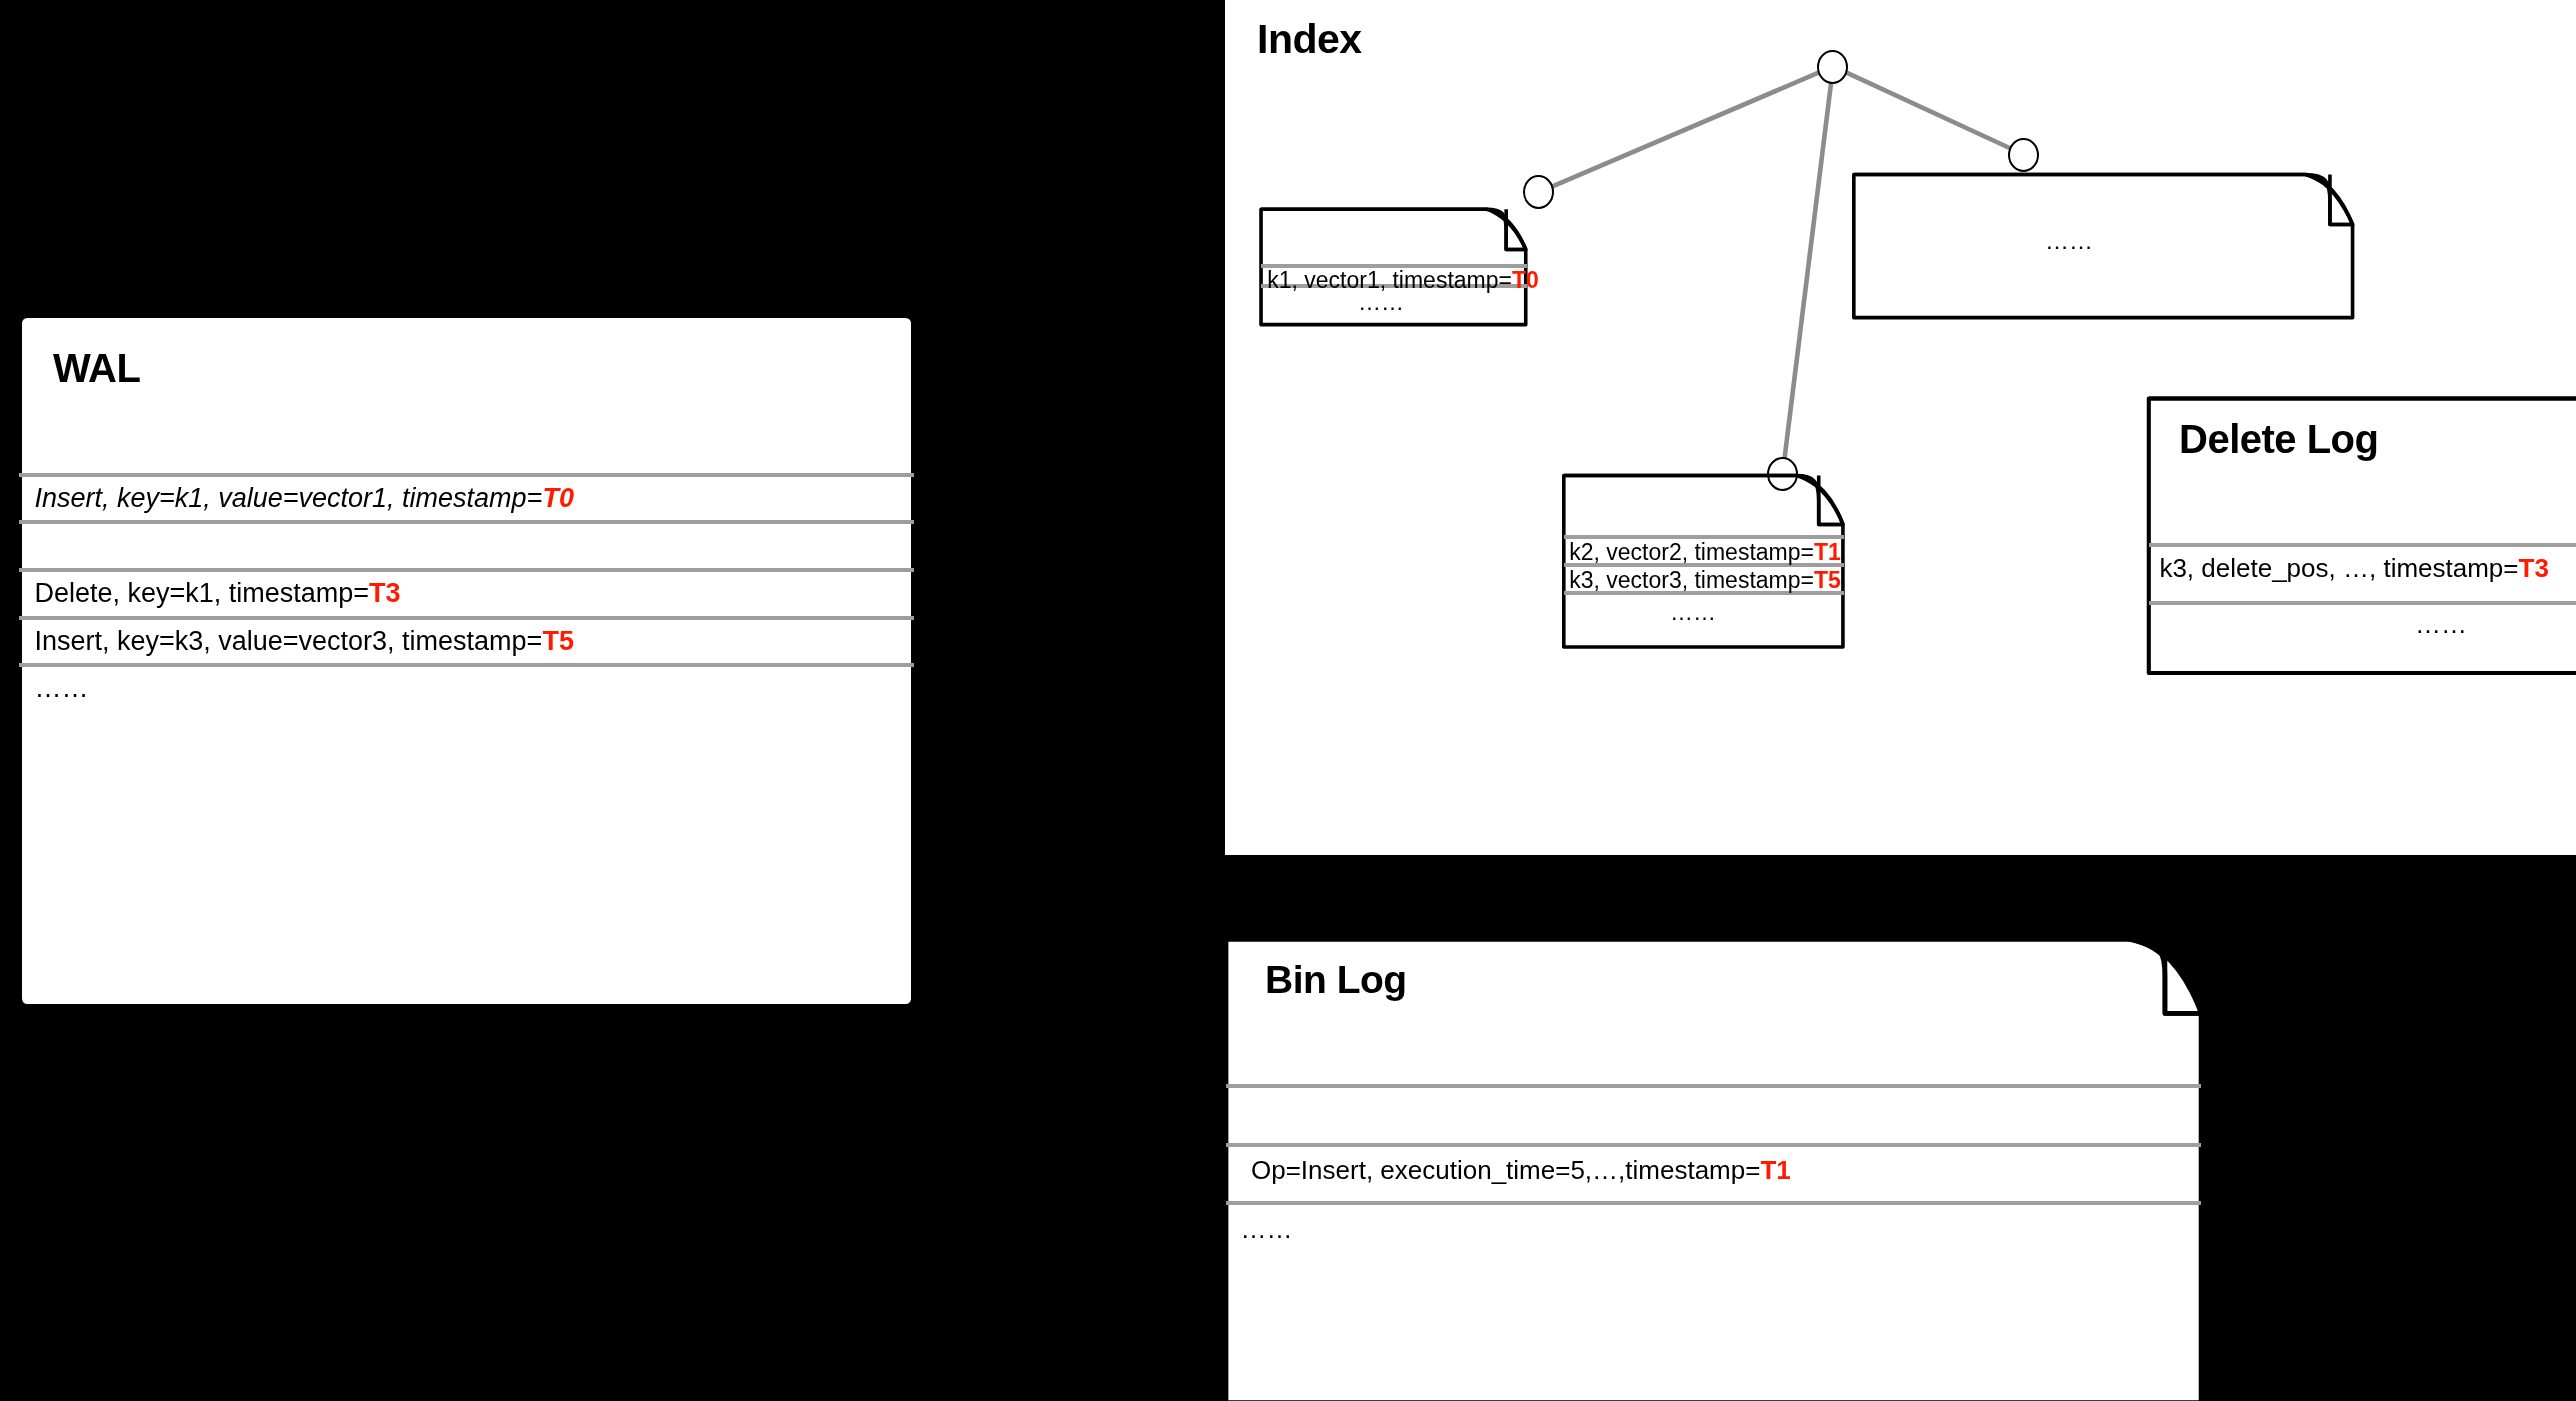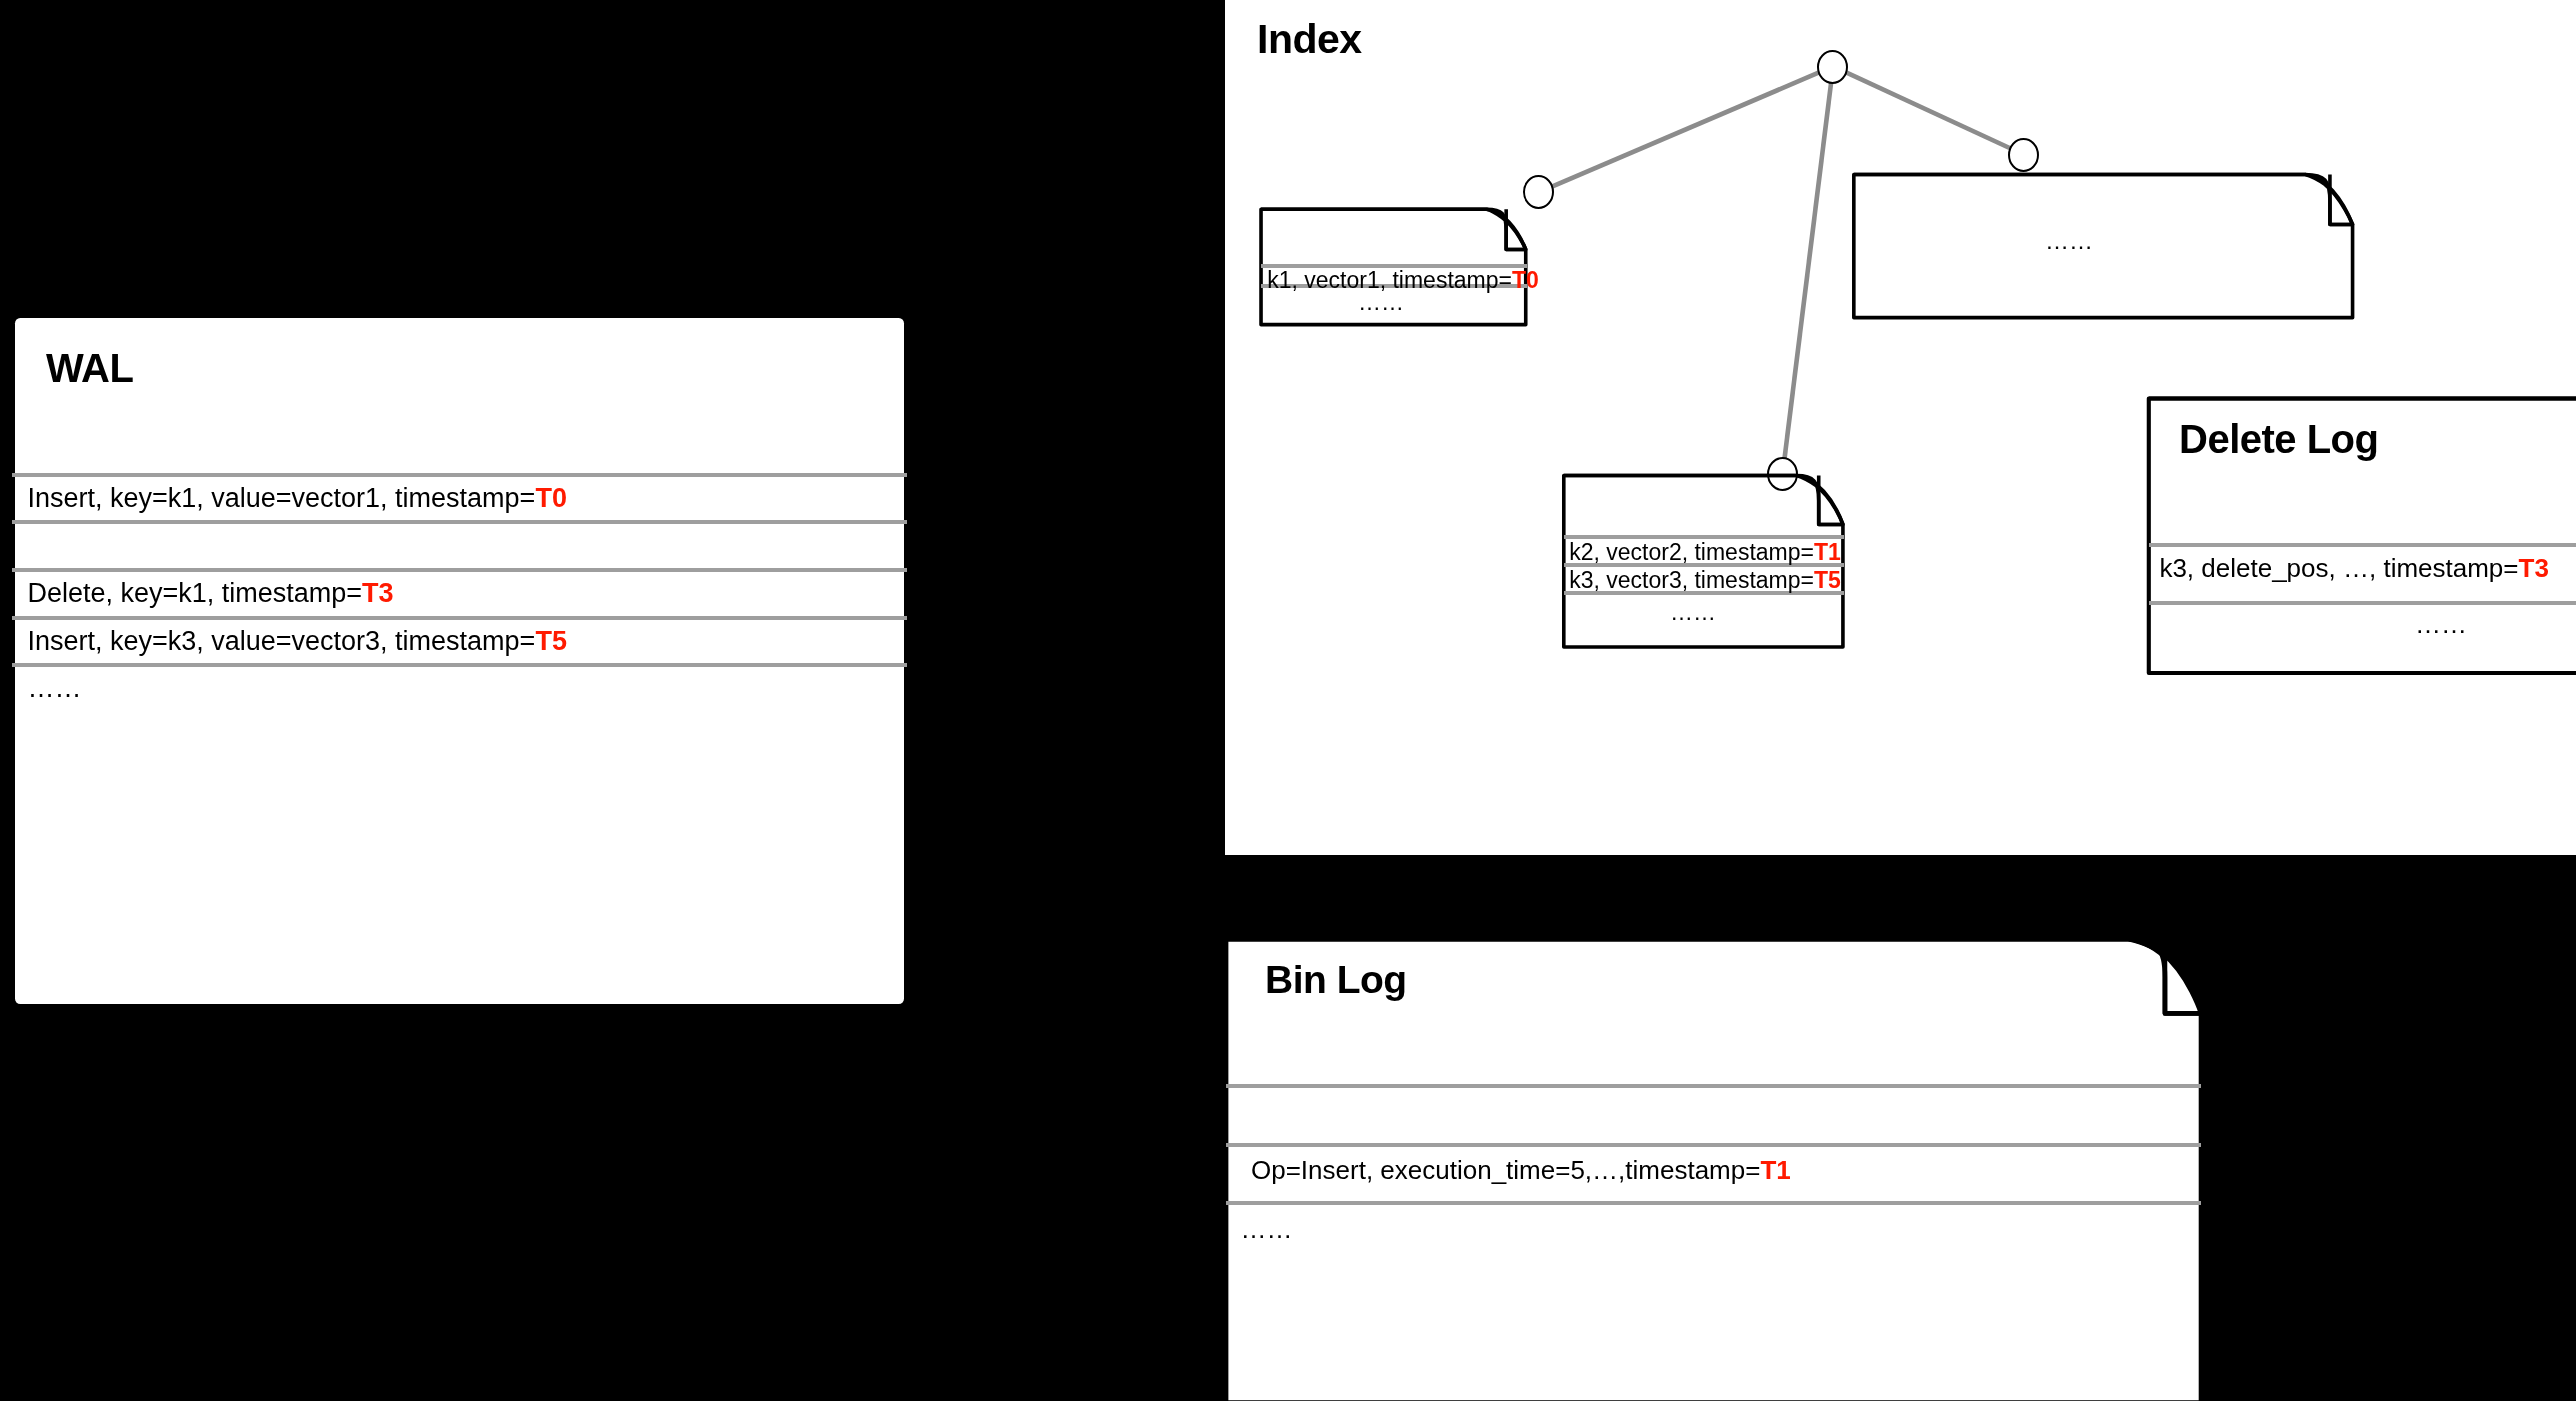--- a/index.html
+++ b/index.html
@@ -1,19 +1,19 @@
 <!DOCTYPE html>
 <html style="font-size:8.2px"><head>
 <meta charset="utf-8">
 <style>
   html,body{margin:0;padding:0;background:#000;}
   body{width:2817px;height:1402px;position:relative;overflow:hidden;
        font-family:"Liberation Sans","DejaVu Sans",sans-serif;}
   .panel{position:absolute;background:#fff;box-sizing:border-box;}
-  .wal-panel{left:15px;top:318px;width:889px;height:686px;border-radius:5.2px;padding-left:32px;}
+  .wal-panel{left:22px;top:318px;width:889px;height:686px;border-radius:5.2px;padding-left:32px;}
   .index-panel{left:1225px;top:0px;width:1587px;height:855px;}
 
   .title{position:absolute;font-weight:bold;color:#000;letter-spacing:-0.5px;
          font-family:"Liberation Sans","DejaVu Sans",sans-serif;}
   .wal-title{left:31px;top:28px;font-size:40px;}
   .index-title{left:32px;top:15.5px;font-size:41px;}
   .binlog-title{left:29px;top:20.6px;font-size:39px;margin-left:12px;}
   .dlog-title{left:32px;top:19.6px;font-size:40px;}
 
   .divider{position:absolute;height:3.6px;background:#9e9e9e;}
@@ -36,21 +36,21 @@
 
 <div class="panel wal-panel">
   <div class="title wal-title">WAL</div>
 
   <div class="divider" style="left:-3.1px;top:155px;width:895px;"></div>
   <div class="divider" style="left:-3.1px;top:202px;width:895px;"></div>
   <div class="divider" style="left:-3.1px;top:250px;width:895px;"></div>
   <div class="divider" style="left:-3.1px;top:298px;width:895px;"></div>
   <div class="divider" style="left:-3.1px;top:345px;width:895px;"></div>
 
-  <div class="row-text" style="left:12.4px;top:165px;"><span>Insert, key=k1, value=vector1, timestamp=</span><span class="ts">T0</span></div>
+  <div class="row-text" style="left:12.4px;top:165px;font-style:italic;"><span>Insert, key=k1, value=vector1, timestamp=</span><span class="ts">T0</span></div>
   <div class="row-text" style="left:12.4px;top:260px;"><span>Delete, key=k1, timestamp=</span><span class="ts">T3</span></div>
   <div class="row-text" style="left:12.4px;top:308px;"><span>Insert, key=k3, value=vector3, timestamp=</span><span class="ts">T5</span></div>
   <div class="row-text" style="left:12.4px;top:355px;"><span>……</span></div>
 </div>
 
 <div class="panel index-panel">
   <div class="title index-title">Index</div>
 
   <svg width="1587" height="515" style="position:absolute;left:0;top:0;" viewBox="0 0 3080 1000">
     <line x1="1180" y1="129" x2="609" y2="373" stroke="#8c8c8c" stroke-width="9"></line>

